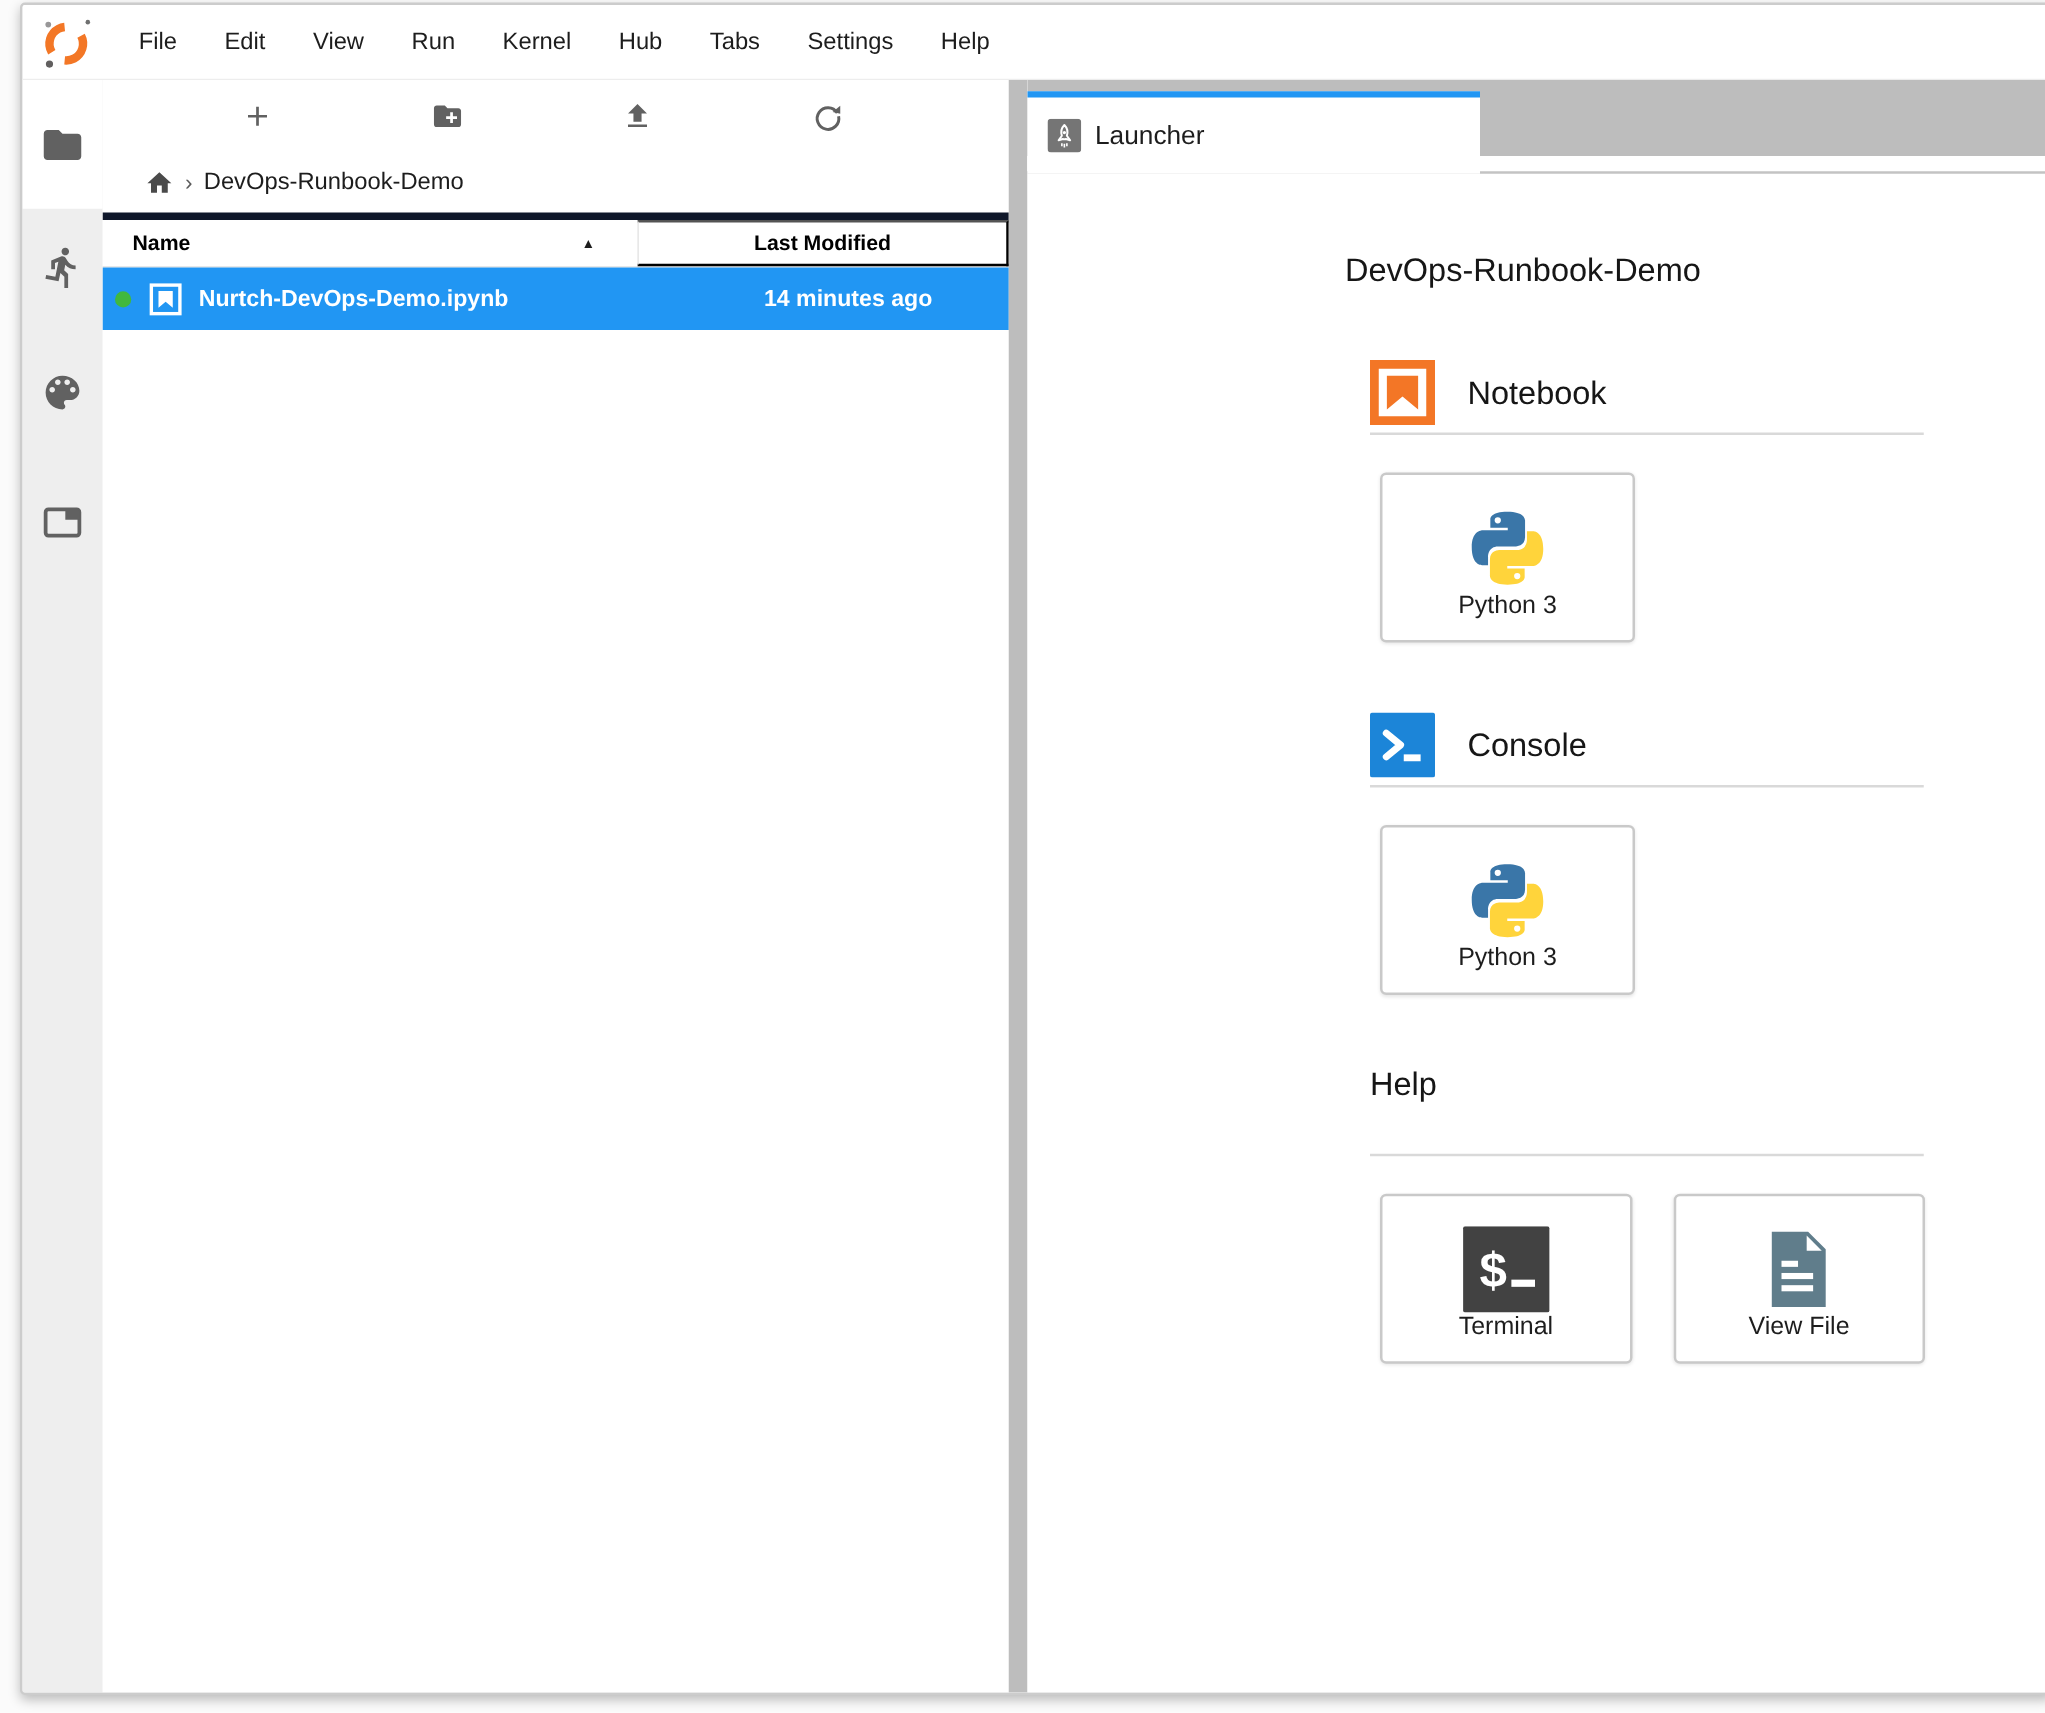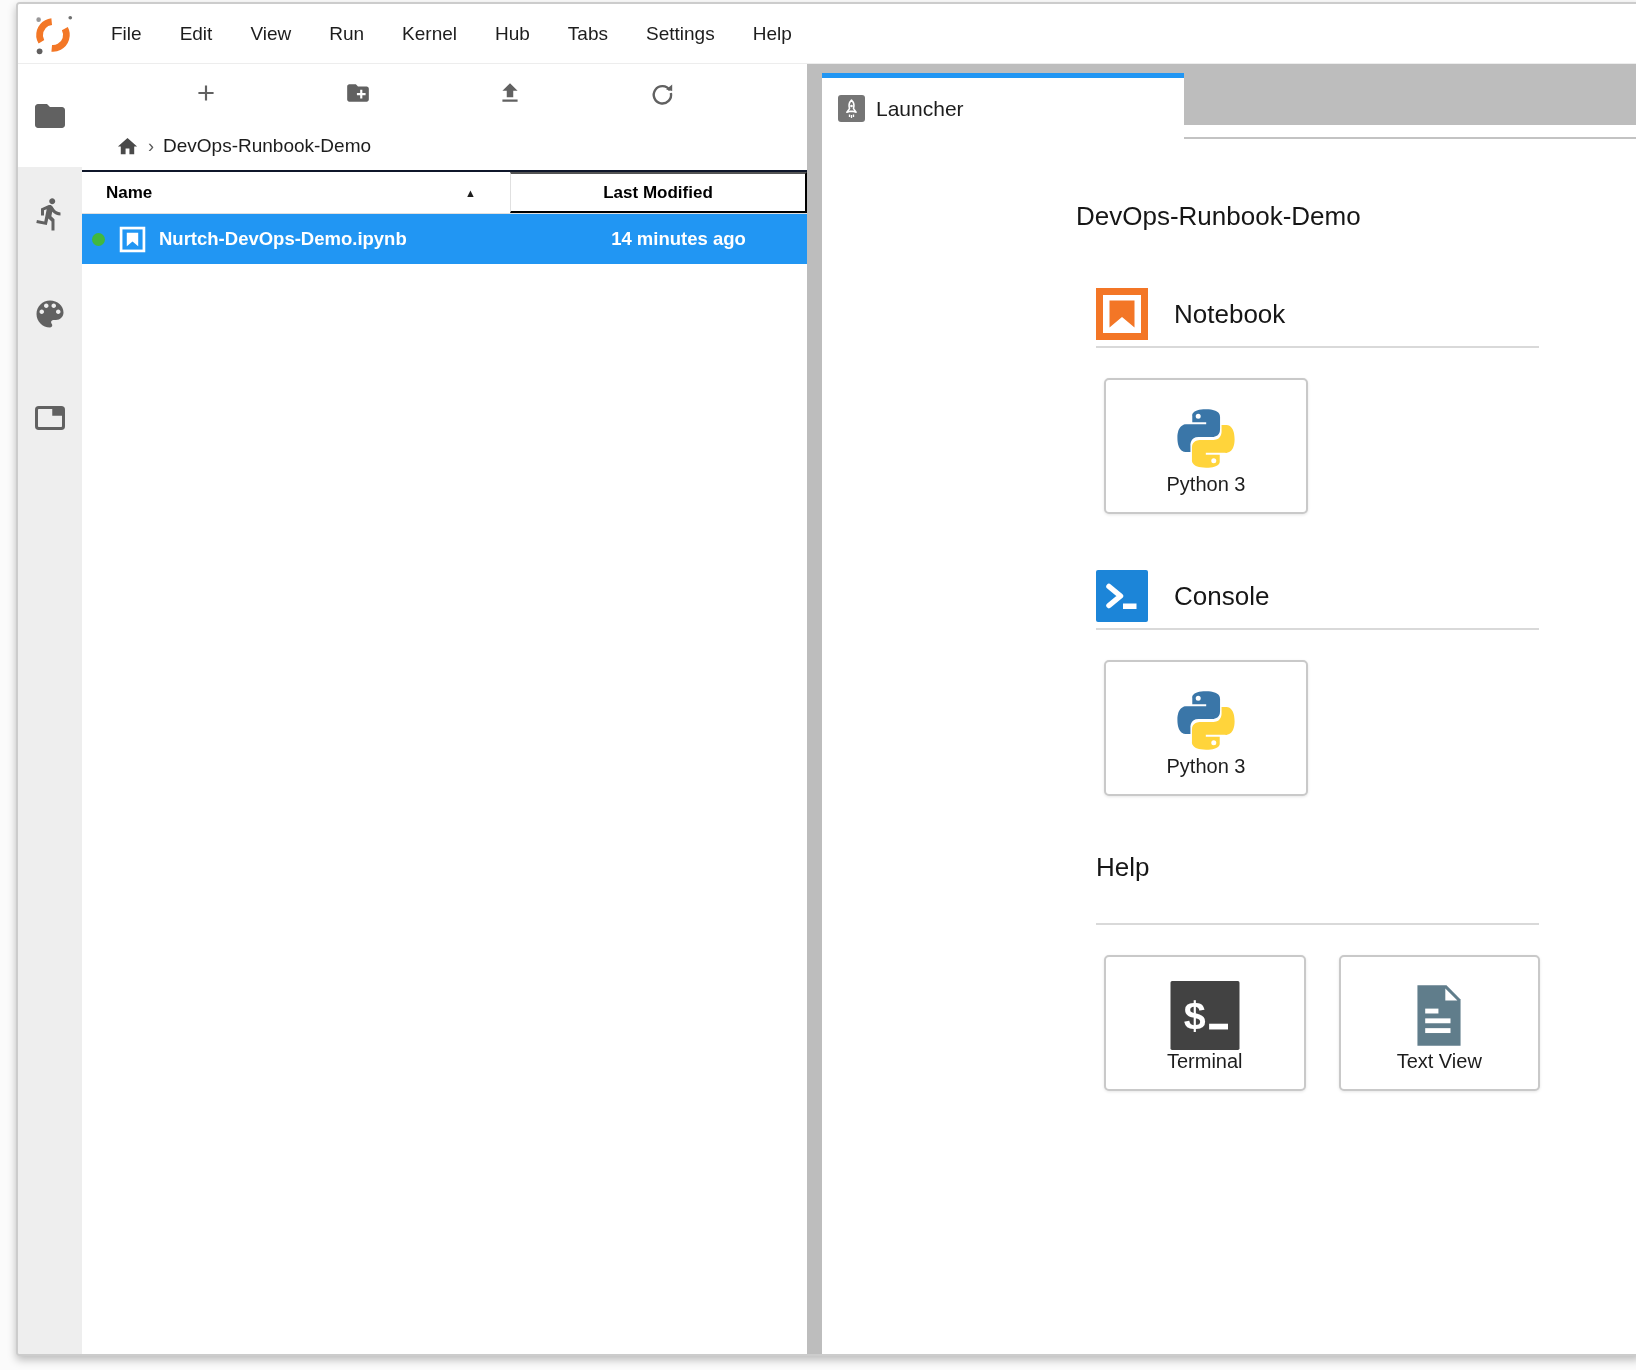--- a/index.html
+++ b/index.html
@@ -27,21 +27,21 @@
   .side-tab.palette-tab { top: 218px; }
   .side-tab.tabs-tab { top: 322px; }
 
   
   .file-browser { width: 725px; flex: none; background: #fff; display: flex; flex-direction: column; }
   .fb-toolbar { height: 58px; display: flex; align-items: center; padding-left: 48px; flex: none; }
   .fb-tool { width: 152px; height: 44px; display: flex; align-items: center; justify-content: center; background: none; border: none; cursor: pointer; }
   .fb-breadcrumb { height: 48px; display: flex; align-items: center; padding-left: 34px; font-size: 19px; color: #1d1d1d; flex: none; }
   .crumb-sep { color: #5a5a5a; margin: 0 9px; font-size: 18px; }
   .crumb-path { color: #1d1d1d; cursor: pointer; }
-  .fb-header { height: 44px; flex: none; display: flex; border-top: 2px solid #0f172a; border-bottom: 1px solid #e0e0e0; font-size: 17px; font-weight: bold; color: #1d1d1d; }
+  .fb-header { height: 44px; flex: none; display: flex; border-top: 6px solid #0f172a; border-bottom: 1px solid #e0e0e0; font-size: 17px; font-weight: bold; color: #1d1d1d; }
   .col-name-h { width: 428px; display: flex; align-items: center; justify-content: space-between; padding: 0 34px 0 24px; background: none; border: none; font: inherit; cursor: pointer; }
   .col-mod-h { flex: 1; display: flex; align-items: center; justify-content: center; border-left: 1px solid #e0e0e0; background: none; font: inherit; cursor: pointer; }
   .sort-caret { font-size: 11px; color: #1d1d1d; }
   .fb-row { height: 50px; flex: none; display: flex; align-items: center; background: #2196f3; color: #fff; font-size: 18.5px; font-weight: 600; cursor: pointer; }
   .row-name-cell { width: 428px; display: flex; align-items: center; padding-left: 10px; }
   .run-dot { width: 13px; height: 13px; border-radius: 50%; background: #41b83e; margin-right: 14px; flex: none; }
   .row-nb-icon { margin-right: 13px; display: flex; }
   .row-mod-cell { flex: 1; text-align: center; padding-left: 40px; }
 
   
@@ -252,21 +252,21 @@
               <span class="card-label">Terminal</span>
             </div>
             <div class="card">
               <svg width="88" height="88" viewBox="0 0 24 24">
                 <path fill="#607d8b" d="M4.5 1.5h10.1l4.9 4.9v16.1H4.5z"></path>
                 <path fill="#fff" d="M14.2 2.6v4.2h4.2z"></path>
                 <rect x="7.2" y="9.6" width="4.6" height="1.7" fill="#fff"></rect>
                 <rect x="7.2" y="13" width="8.8" height="1.7" fill="#fff"></rect>
                 <rect x="7.2" y="16.4" width="8.8" height="1.7" fill="#fff"></rect>
               </svg>
-              <span class="card-label">Text View</span>
+              <span class="card-label">View File</span>
             </div>
           </div>
         </div>
 
       </div>
     </div>
   </div>
 </div>
 
 </body></html>

